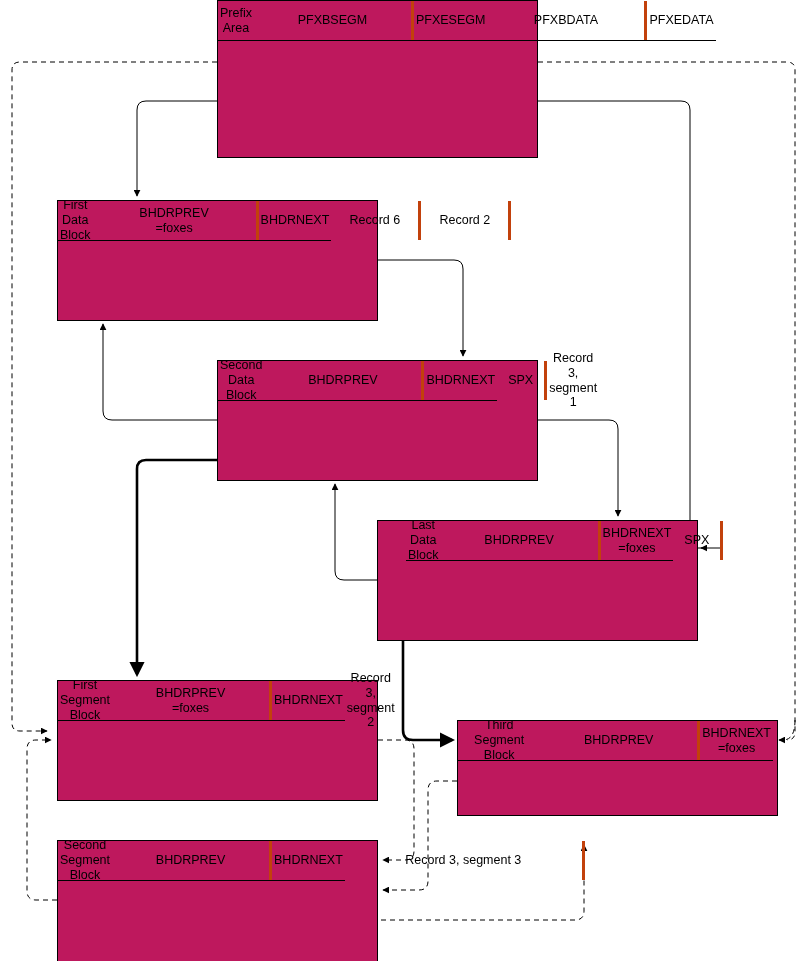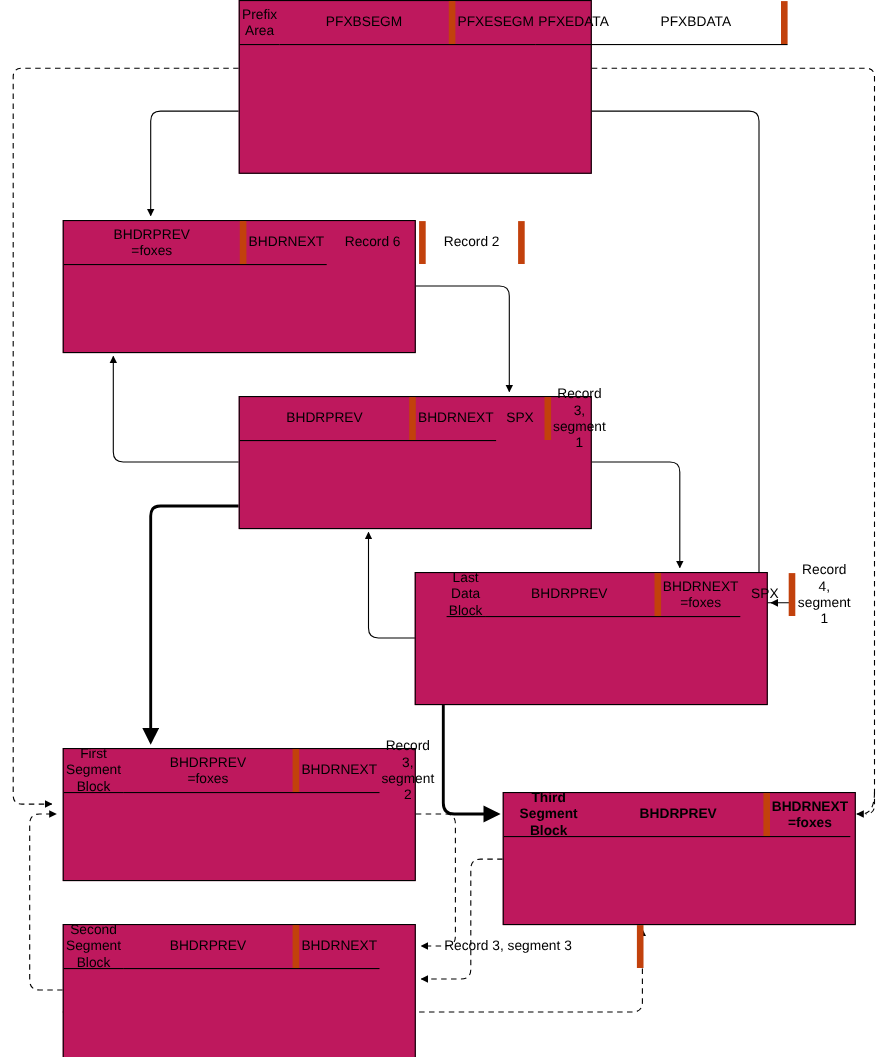--- a/index.html
+++ b/index.html
@@ -42,21 +42,21 @@
   }
   .cell {
     box-sizing: border-box;
     display: flex;
     align-items: center;
     justify-content: center;
     text-align: center;
     font-size: 12.5px;
     color: #000000;
     line-height: 1.18;
-    border-right: 6px solid #c2410c;
+    border-right: 3px solid #c2410c;
     white-space: pre-line;
     padding: 0 2px;
   }
   .cell.noright {
     border-right: none;
   }
   .cell.empty {
     
   }
 </style>
@@ -108,64 +108,69 @@
 
   <div class="block" style="left:217px; top:0px; width:321px; height:158px;">
     <div class="row" style="height:40px;">
       <div class="cell noright" style="flex:1 1 100%;">Prefix Area</div>
     </div>
     <div class="row" style="height:40px;">
       <div class="cell" style="flex:0 0 160px;">PFXBSEGM</div>
       <div class="cell noright" style="flex:1 1 auto;">PFXESEGM</div>
     </div>
     <div class="row" style="height:40px;">
+      <div class="cell" style="flex:0 0 160px;">PFXBDATA</div>
       <div class="cell noright" style="flex:1 1 auto;">PFXEDATA</div>
-      <div class="cell" style="flex:0 0 160px;">PFXBDATA</div>
     </div>
     <div class="row last" style="height:38px;">
       <div class="cell noright empty" style="flex:1 1 100%;"></div>
     </div>
   </div>
 
   <div class="block" style="left:57px; top:200px; width:321px; height:121px;">
+    <div class="row" style="height:40px;">
+      <div class="cell noright" style="flex:1 1 100%;">First Data Block</div>
+    </div>
     <div class="row" style="height:40px;">
       <div class="cell" style="flex:0 0 166px;">BHDRPREV
 =foxes</div>
       <div class="cell noright" style="flex:1 1 auto;">BHDRNEXT</div>
     </div>
     <div class="row last" style="height:39px;">
       <div class="cell" style="flex:0 0 90px;">Record 6</div>
       <div class="cell" style="flex:0 0 90px;">Record 2</div>
       <div class="cell noright empty" style="flex:1 1 auto;"></div>
     </div>
   </div>
 
   <div class="block" style="left:217px; top:360px; width:321px; height:121px;">
     <div class="row" style="height:40px;">
+      <div class="cell noright" style="flex:1 1 100%;">Second Data Block</div>
+    </div>
+    <div class="row" style="height:40px;">
       <div class="cell" style="flex:0 0 160px;">BHDRPREV</div>
       <div class="cell noright" style="flex:1 1 auto;">BHDRNEXT</div>
     </div>
     <div class="row last" style="height:39px;">
       <div class="cell" style="flex:0 0 50px;">SPX</div>
       <div class="cell noright" style="flex:1 1 auto;">Record 3, segment 1</div>
     </div>
   </div>
 
   <div class="block" style="left:377px; top:520px; width:321px; height:121px;padding-left:28px;">
     <div class="row" style="height:40px;">
       <div class="cell noright" style="flex:1 1 100%;">Last Data Block</div>
     </div>
     <div class="row" style="height:40px;">
       <div class="cell" style="flex:0 0 160px;">BHDRPREV</div>
       <div class="cell noright" style="flex:1 1 auto;">BHDRNEXT
 =foxes</div>
     </div>
     <div class="row last" style="height:39px;">
       <div class="cell" style="flex:0 0 50px;">SPX</div>
-      <div class="cell noright" style="flex:1 1 auto;">Record 4, segment 1</div>
     </div>
   </div>
 
   <div class="block" style="left:57px; top:680px; width:321px; height:121px;">
     <div class="row" style="height:40px;">
       <div class="cell noright" style="flex:1 1 100%;">First Segment Block</div>
     </div>
     <div class="row" style="height:40px;">
       <div class="cell" style="flex:0 0 160px;">BHDRPREV
 =foxes</div>
@@ -183,21 +188,21 @@
     <div class="row" style="height:40px;">
       <div class="cell" style="flex:0 0 160px;">BHDRPREV</div>
       <div class="cell noright" style="flex:1 1 auto;">BHDRNEXT</div>
     </div>
     <div class="row last" style="height:39px;">
       <div class="cell" style="flex:0 0 240px;text-align:right;">Record 3, segment 3</div>
       <div class="cell noright empty" style="flex:1 1 auto;"></div>
     </div>
   </div>
 
-  <div class="block" style="left:457px; top:720px; width:321px; height:121px;font-weight:bold;">
+  <div class="block" style="left:457px; top:720px; width:321px; height:96px;">
     <div class="row" style="height:40px;">
       <div class="cell noright" style="flex:1 1 100%;">Third Segment Block</div>
     </div>
     <div class="row" style="height:40px;">
       <div class="cell" style="flex:0 0 160px;">BHDRPREV</div>
       <div class="cell noright" style="flex:1 1 auto;">BHDRNEXT
 =foxes</div>
     </div>
     <div class="row last" style="height:39px;">
       <div class="cell noright empty" style="flex:1 1 auto;"></div>

